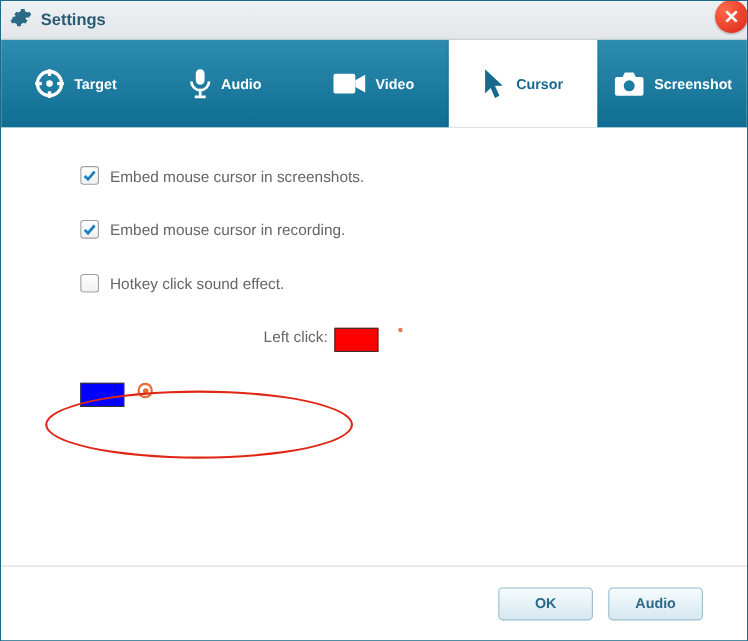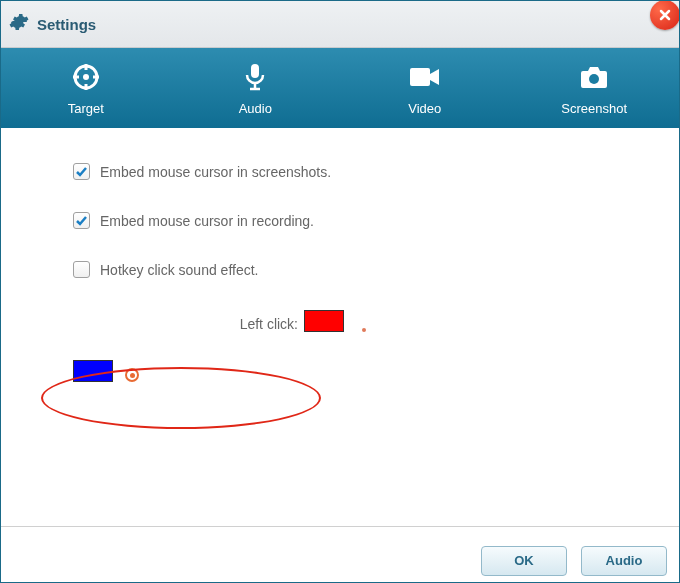--- a/index.html
+++ b/index.html
@@ -5,21 +5,21 @@
   * { box-sizing: border-box; margin: 0; padding: 0; }
   body {
     font-family: "Segoe UI", Tahoma, Arial, sans-serif;
     background: #fff;
     width: 680px;
     height: 583px;
     overflow: hidden;
     border: 1px solid #1a6a88;
   }
   .titlebar {
-    height: 47px;
+    height: 35px;
     background: linear-gradient(to bottom, #eef1f3, #e4e7ea);
     display: flex;
     align-items: center;
     padding: 0 8px;
     border-bottom: 1px solid #c8cbce;
     position: relative;
   }
   .titlebar .gear { margin-right: 8px; }
   .titlebar .title { color: #2a5b73; font-size: 15px; font-weight: 600; }
   .close-btn {
@@ -35,26 +35,26 @@
   .close-btn svg { display:block; }
 
   .tabbar {
     height: 80px;
     background: linear-gradient(to bottom, #2d8cb0, #0f6d92);
     display: flex;
   }
   .tab {
     flex: 1;
     display: flex;
-    flex-direction: column;
+    flex-direction: row;
     align-items: center;
     justify-content: center;
     color: #fff;
     font-size: 13px;
-    font-weight: 400;
+    font-weight: 700;
     cursor: pointer;
     gap: 8px;
   }
   .tab.active {
     background: #fff;
     color: #166a8d;
     box-shadow: 0 2px 4px rgba(0,0,0,.15);
   }
   .tab .ticon { display:flex; align-items:center; justify-content:center; height:32px; }
 
@@ -87,21 +87,21 @@
     position: absolute;
     left: 40px; top: 239px;
     width: 280px; height: 62px;
     border: 2px solid #e02717;
     border-radius: 50%;
     pointer-events: none;
   }
 
   .click-row {
     display: flex;
-    align-items: flex-end;
+    align-items: flex-start;
     margin-bottom: 28px;
   }
   .click-label {
     width: 225px;
     text-align: right;
     color: #666;
     font-size: 14px;
     margin-right: 6px;
   }
   .swatch {
@@ -119,21 +119,21 @@
   }
   .dot-inner { width: 5px; height:5px; background:#e86b34; border-radius:50%; }
   .tinydot { width:4px; height:4px; background:#e07a5a; border-radius:50%; margin-left:18px; }
 
   .footer {
     height: 68px;
     border-top: 1px solid #d0d0d0;
     display: flex;
     align-items: center;
     justify-content: flex-end;
-    padding-right: 12px;
+    padding-right: 40px;
     gap: 14px;
     background:#fff;
   }
   .btn {
     width: 86px; height: 30px;
     background: linear-gradient(to bottom, #f6fbfd, #d6e8f0);
     border: 1px solid #93b9ca;
     border-radius: 4px;
     color: #2a6a87;
     font-size: 13px;
@@ -182,20 +182,28 @@
   </div>
   <div class="tab">
     <span class="ticon">
       <svg width="30" height="22" viewBox="0 0 30 22">
           <rect x="0" y="2" width="20" height="18" rx="2" fill="#fff"></rect>
           <path d="M20 8l9-5v16l-9-5z" fill="#fff"></path>
         </svg>
     </span>
     <span>Video</span>
   </div>
+  <div class="tab active">
+    <span class="ticon">
+      <svg width="22" height="30" viewBox="0 0 22 30">
+          <path fill="#166a8d" d="M2 2l0 22 5-5 4 9 4-2-4-9 7 0z"></path>
+        </svg>
+    </span>
+    <span>Cursor</span>
+  </div>
   <div class="tab">
     <span class="ticon">
       <svg width="30" height="24" viewBox="0 0 30 24">
           <path fill="#fff" d="M4 6h5l2-4h8l2 4h5a2 2 0 012 2v13a2 2 0 01-2 2H4a2 2 0 01-2-2V8a2 2 0 012-2z"></path>
           <circle cx="15" cy="14" r="5" fill="#1b7da2"></circle>
         </svg>
     </span>
     <span>Screenshot</span>
   </div>
 </div>

